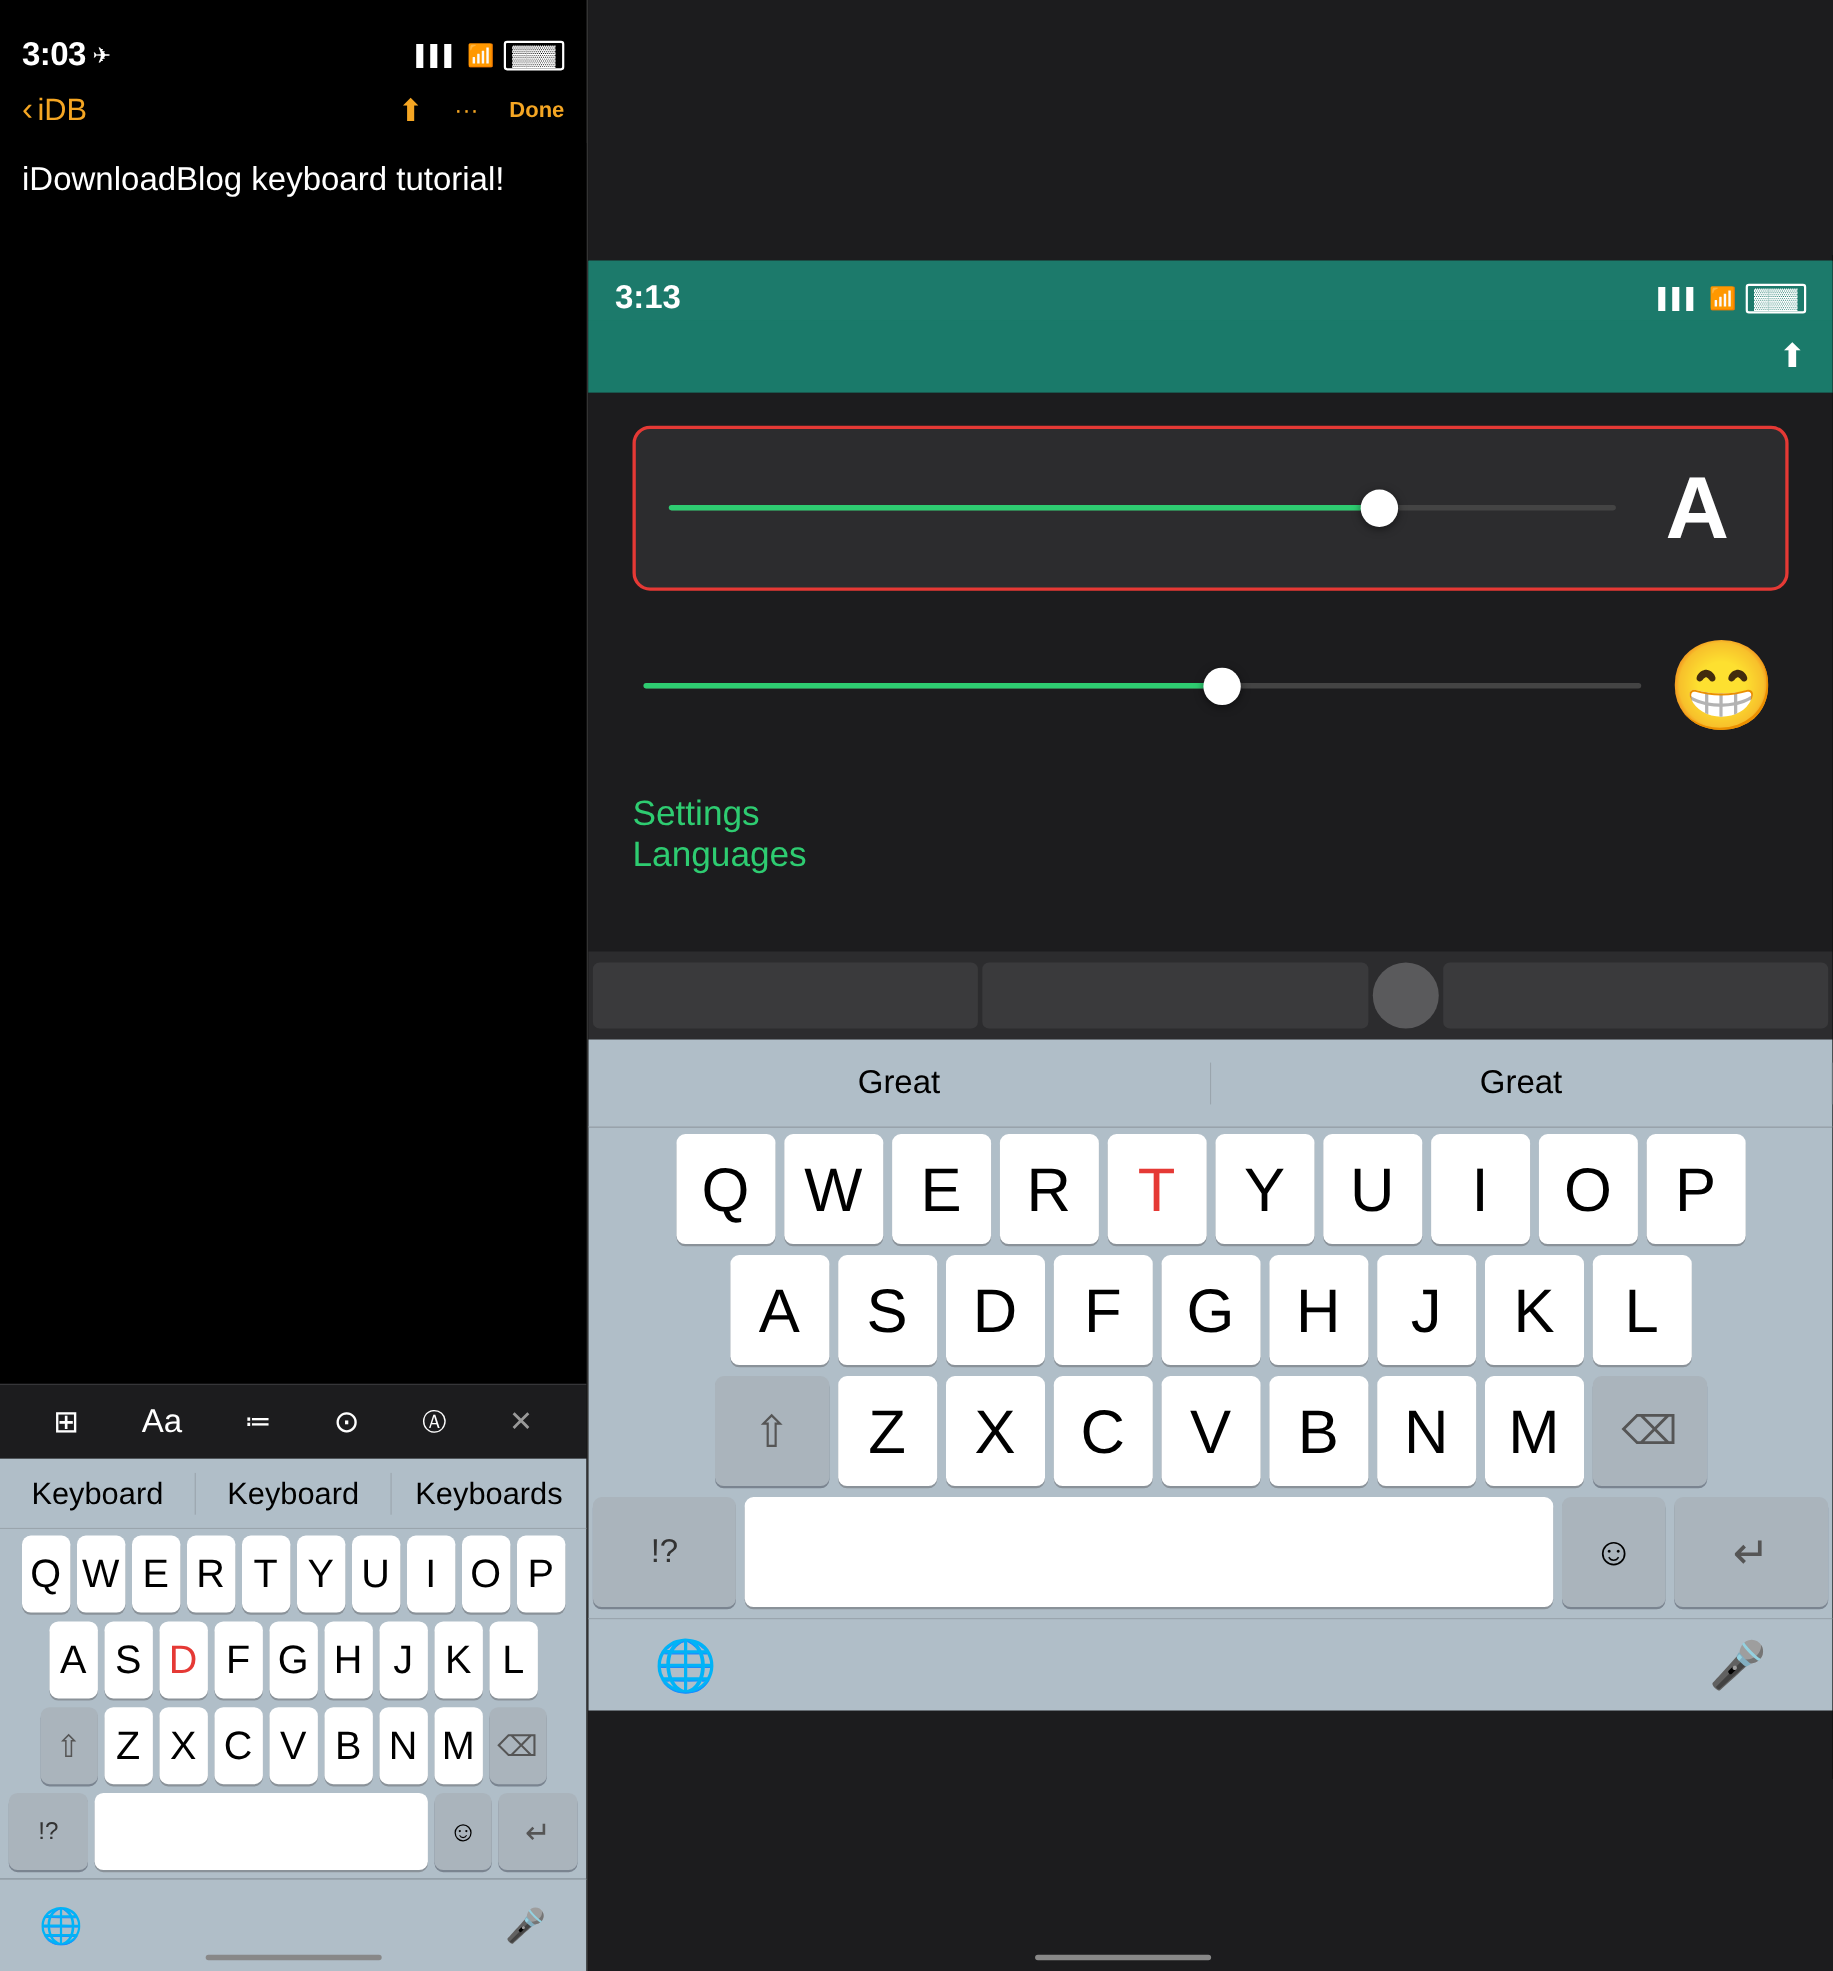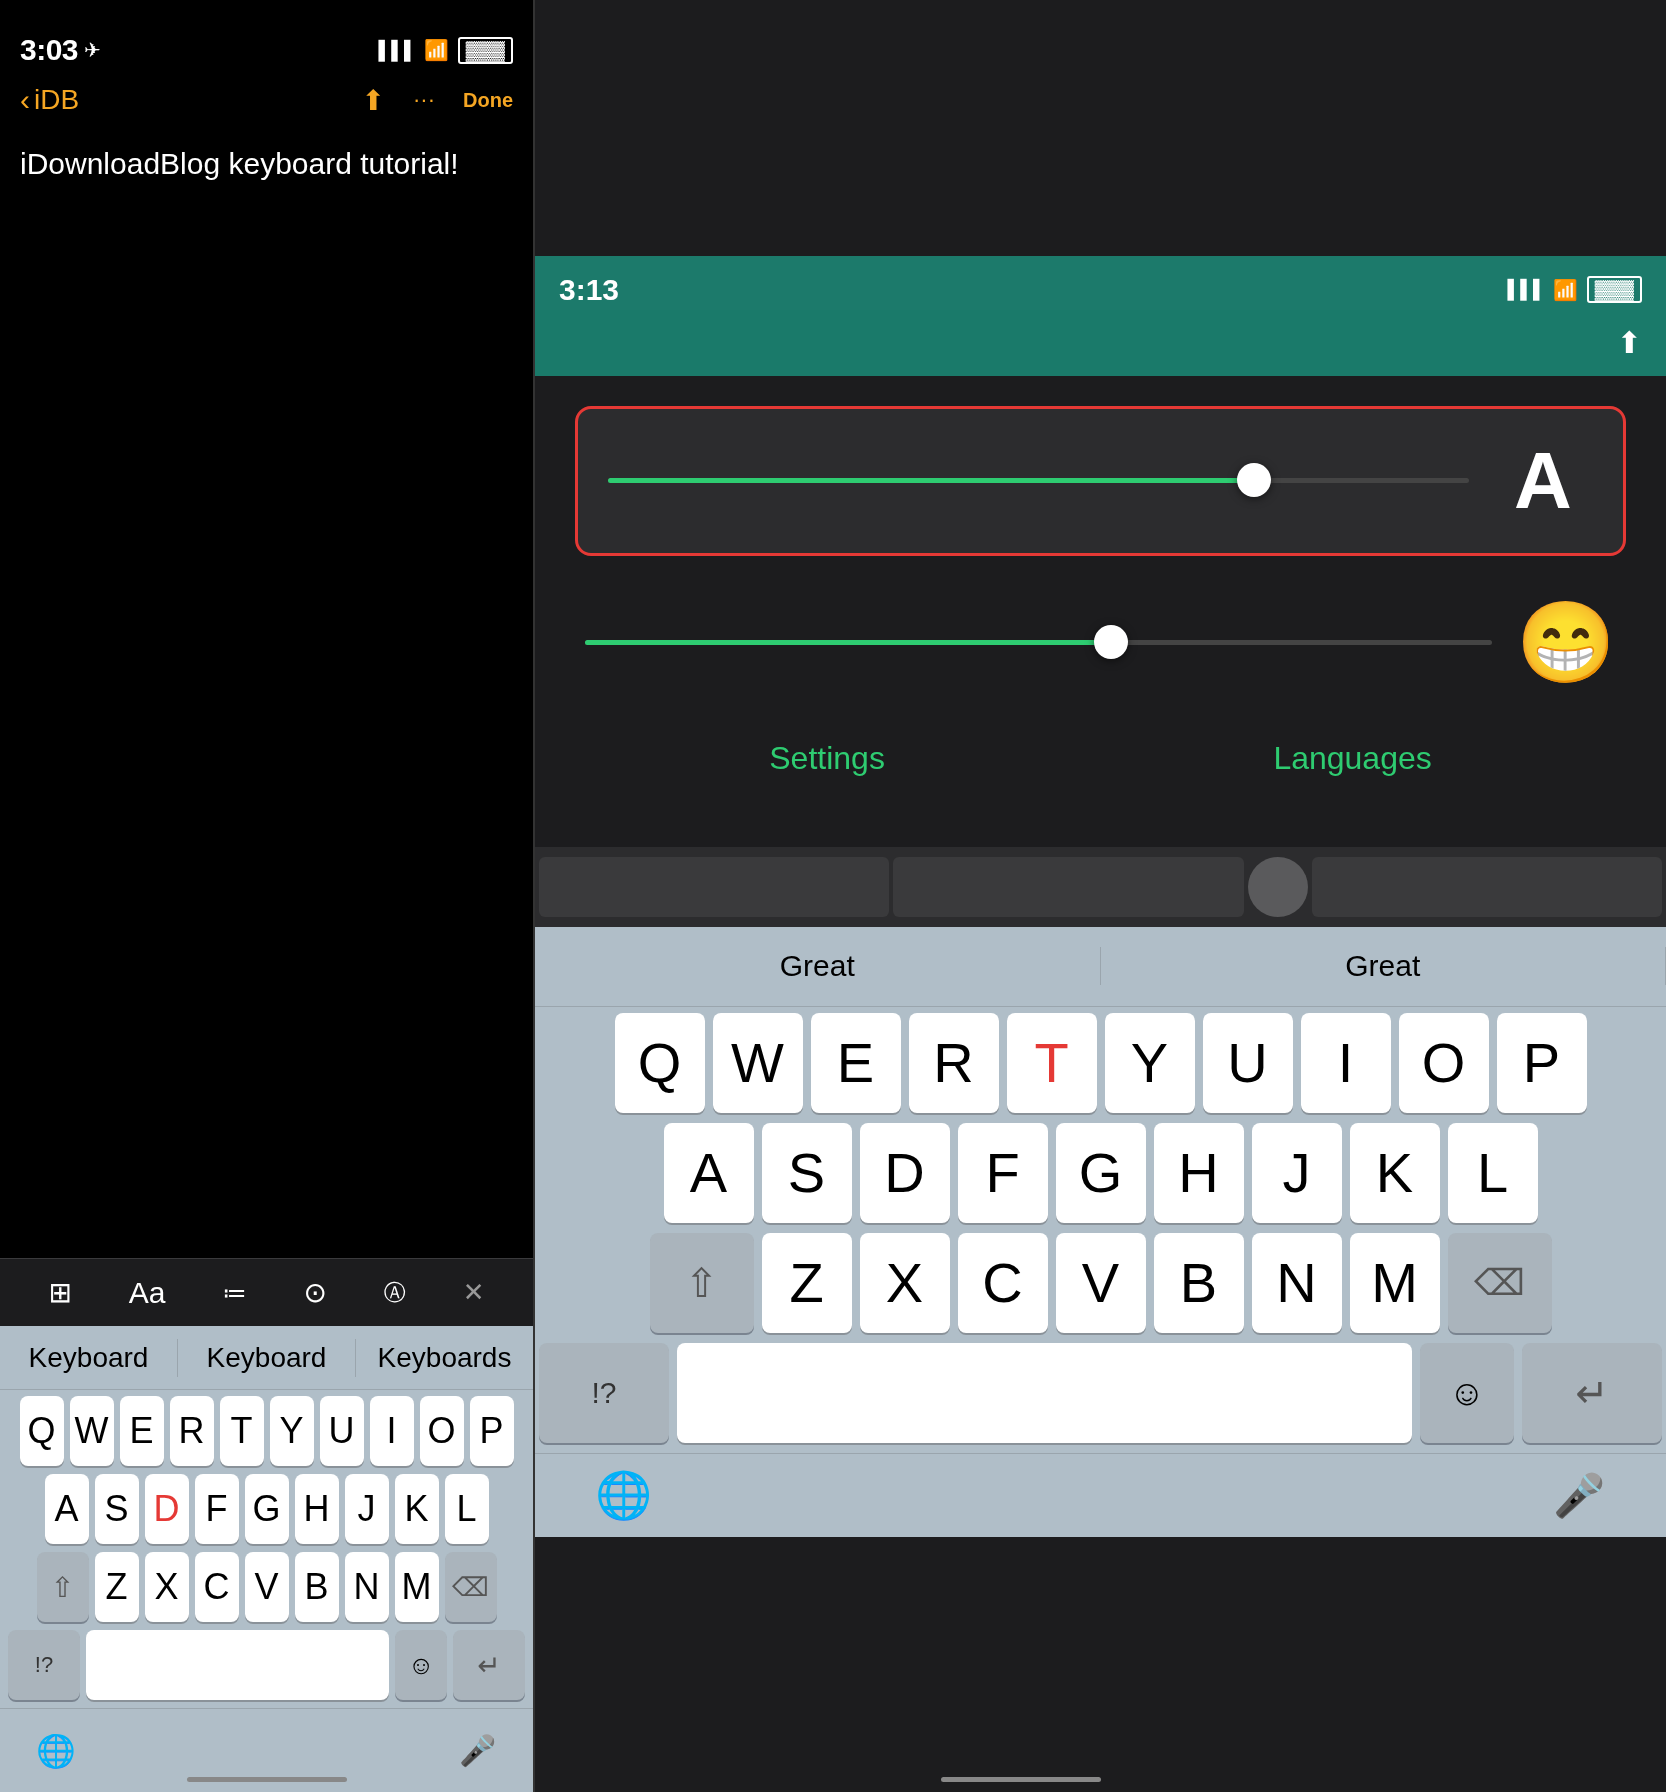--- a/index.html
+++ b/index.html
@@ -361,20 +361,21 @@
       font-size: 80px;
       width: 100px;
       text-align: center;
     }
 
     
     .settings-links {
       display: flex;
       justify-content: space-around;
       margin-bottom: 40px;
+      flex-direction: column;
     }
     .settings-link {
       color: #2ecc71;
       font-size: 32px;
       font-weight: 500;
     }
 
     
     .keyboard-preview-strip {
       height: 80px;

